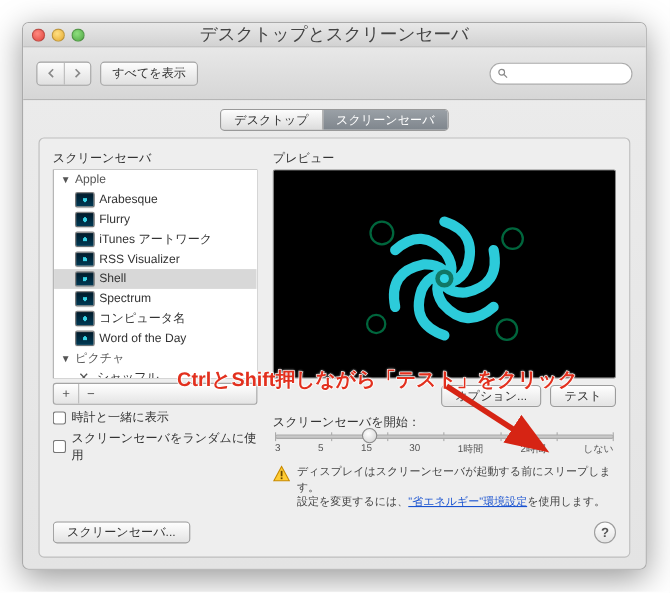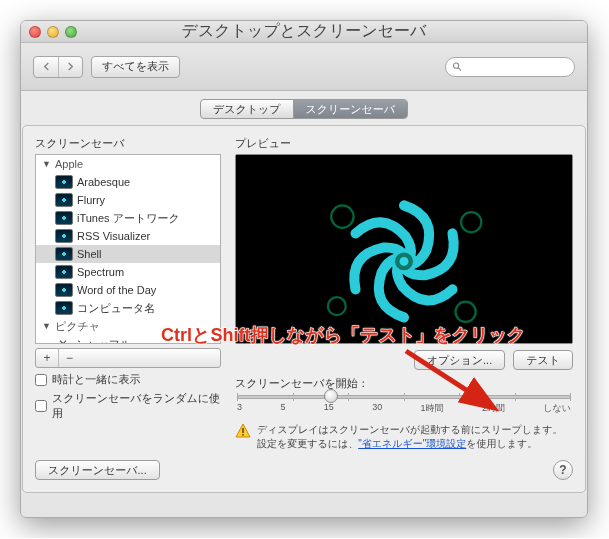--- a/index.html
+++ b/index.html
@@ -60,21 +60,21 @@
   .spacer { flex: 1; }
   .search {
     width: 130px; height: 20px; border: 1px solid #aaa; border-radius: 10px;
     background: #fff; display: flex; align-items: center; padding: 0 6px; gap: 3px;
   }
   .search input { border: none; outline: none; font-size: 11px; width: 100%; background: transparent; }
   .mag { width: 11px; height: 11px; }
   .mag circle { fill: none; stroke: #888; stroke-width: 1.3; }
   .mag line { stroke: #888; stroke-width: 1.3; }
 
-  .content { padding: 8px 1px 14px; position: relative; height: calc(100% - 58px); }
+  .content { padding: 8px 14px 14px; position: relative; height: calc(100% - 58px); }
   .tabbar { text-align: center; margin-bottom: 6px; }
   .segment {
     display: inline-flex; border: 1px solid #999; border-radius: 4px; overflow: hidden;
     background: linear-gradient(#fdfdfd, #dcdcdc);
     height: 20px;
   }
   .segment .seg { padding: 2px 12px; font-size: 11px; display: flex; align-items: center; }
   .segment .seg + .seg { border-left: 1px solid #999; }
   .segment .seg.active {
     background: linear-gradient(#9aa0a6, #7f868d);
@@ -149,21 +149,21 @@
 
   .bottomrow { margin-top: 10px; display: flex; align-items: center; justify-content: space-between; }
   .helpbtn {
     width: 20px; height: 20px; border: 1px solid #9c9c9c; border-radius: 50%;
     background: linear-gradient(#fff, #e4e4e4); display: flex; align-items: center; justify-content: center;
     color: #555; font-weight: bold; font-size: 12px;
   }
 
   
   .anno-text {
-    position: absolute; left: 140px; top: 232px;
+    position: absolute; left: 140px; top: 242px;
     font-size: 18px; font-weight: bold; color: #e2301e;
     -webkit-text-stroke: 1px #fff; paint-order: stroke fill;
     text-shadow: 0 0 2px #fff, 0 0 2px #fff;
     pointer-events: none;
   }
   .anno-arrow { position: absolute; left: 380px; top: 255px; width: 110px; height: 80px; pointer-events: none; }
 
 </style>
 </head>
 <body>
@@ -247,26 +247,26 @@
                 <span>Shell</span>
               </div>
             <div class="li">
                 <span class="disclosure"></span>
                 <span class="thumb"></span>
                 <span>Spectrum</span>
               </div>
             <div class="li">
                 <span class="disclosure"></span>
                 <span class="thumb"></span>
+                <span>コンピュータ名</span>
+              </div>
+            <div class="li">
+                <span class="disclosure"></span>
+                <span class="thumb"></span>
                 <span>Word of the Day</span>
-              </div>
-            <div class="li">
-                <span class="disclosure"></span>
-                <span class="thumb"></span>
-                <span>コンピュータ名</span>
               </div>
             <div class="li group-row">
               <span class="disclosure">▼</span>
               <span>ピクチャ</span>
             </div>
             <div class="li">
                 <span class="disclosure"></span>
                 <span class="shuffle-icon">✕</span>
                 <span>シャッフル</span>
               </div>

